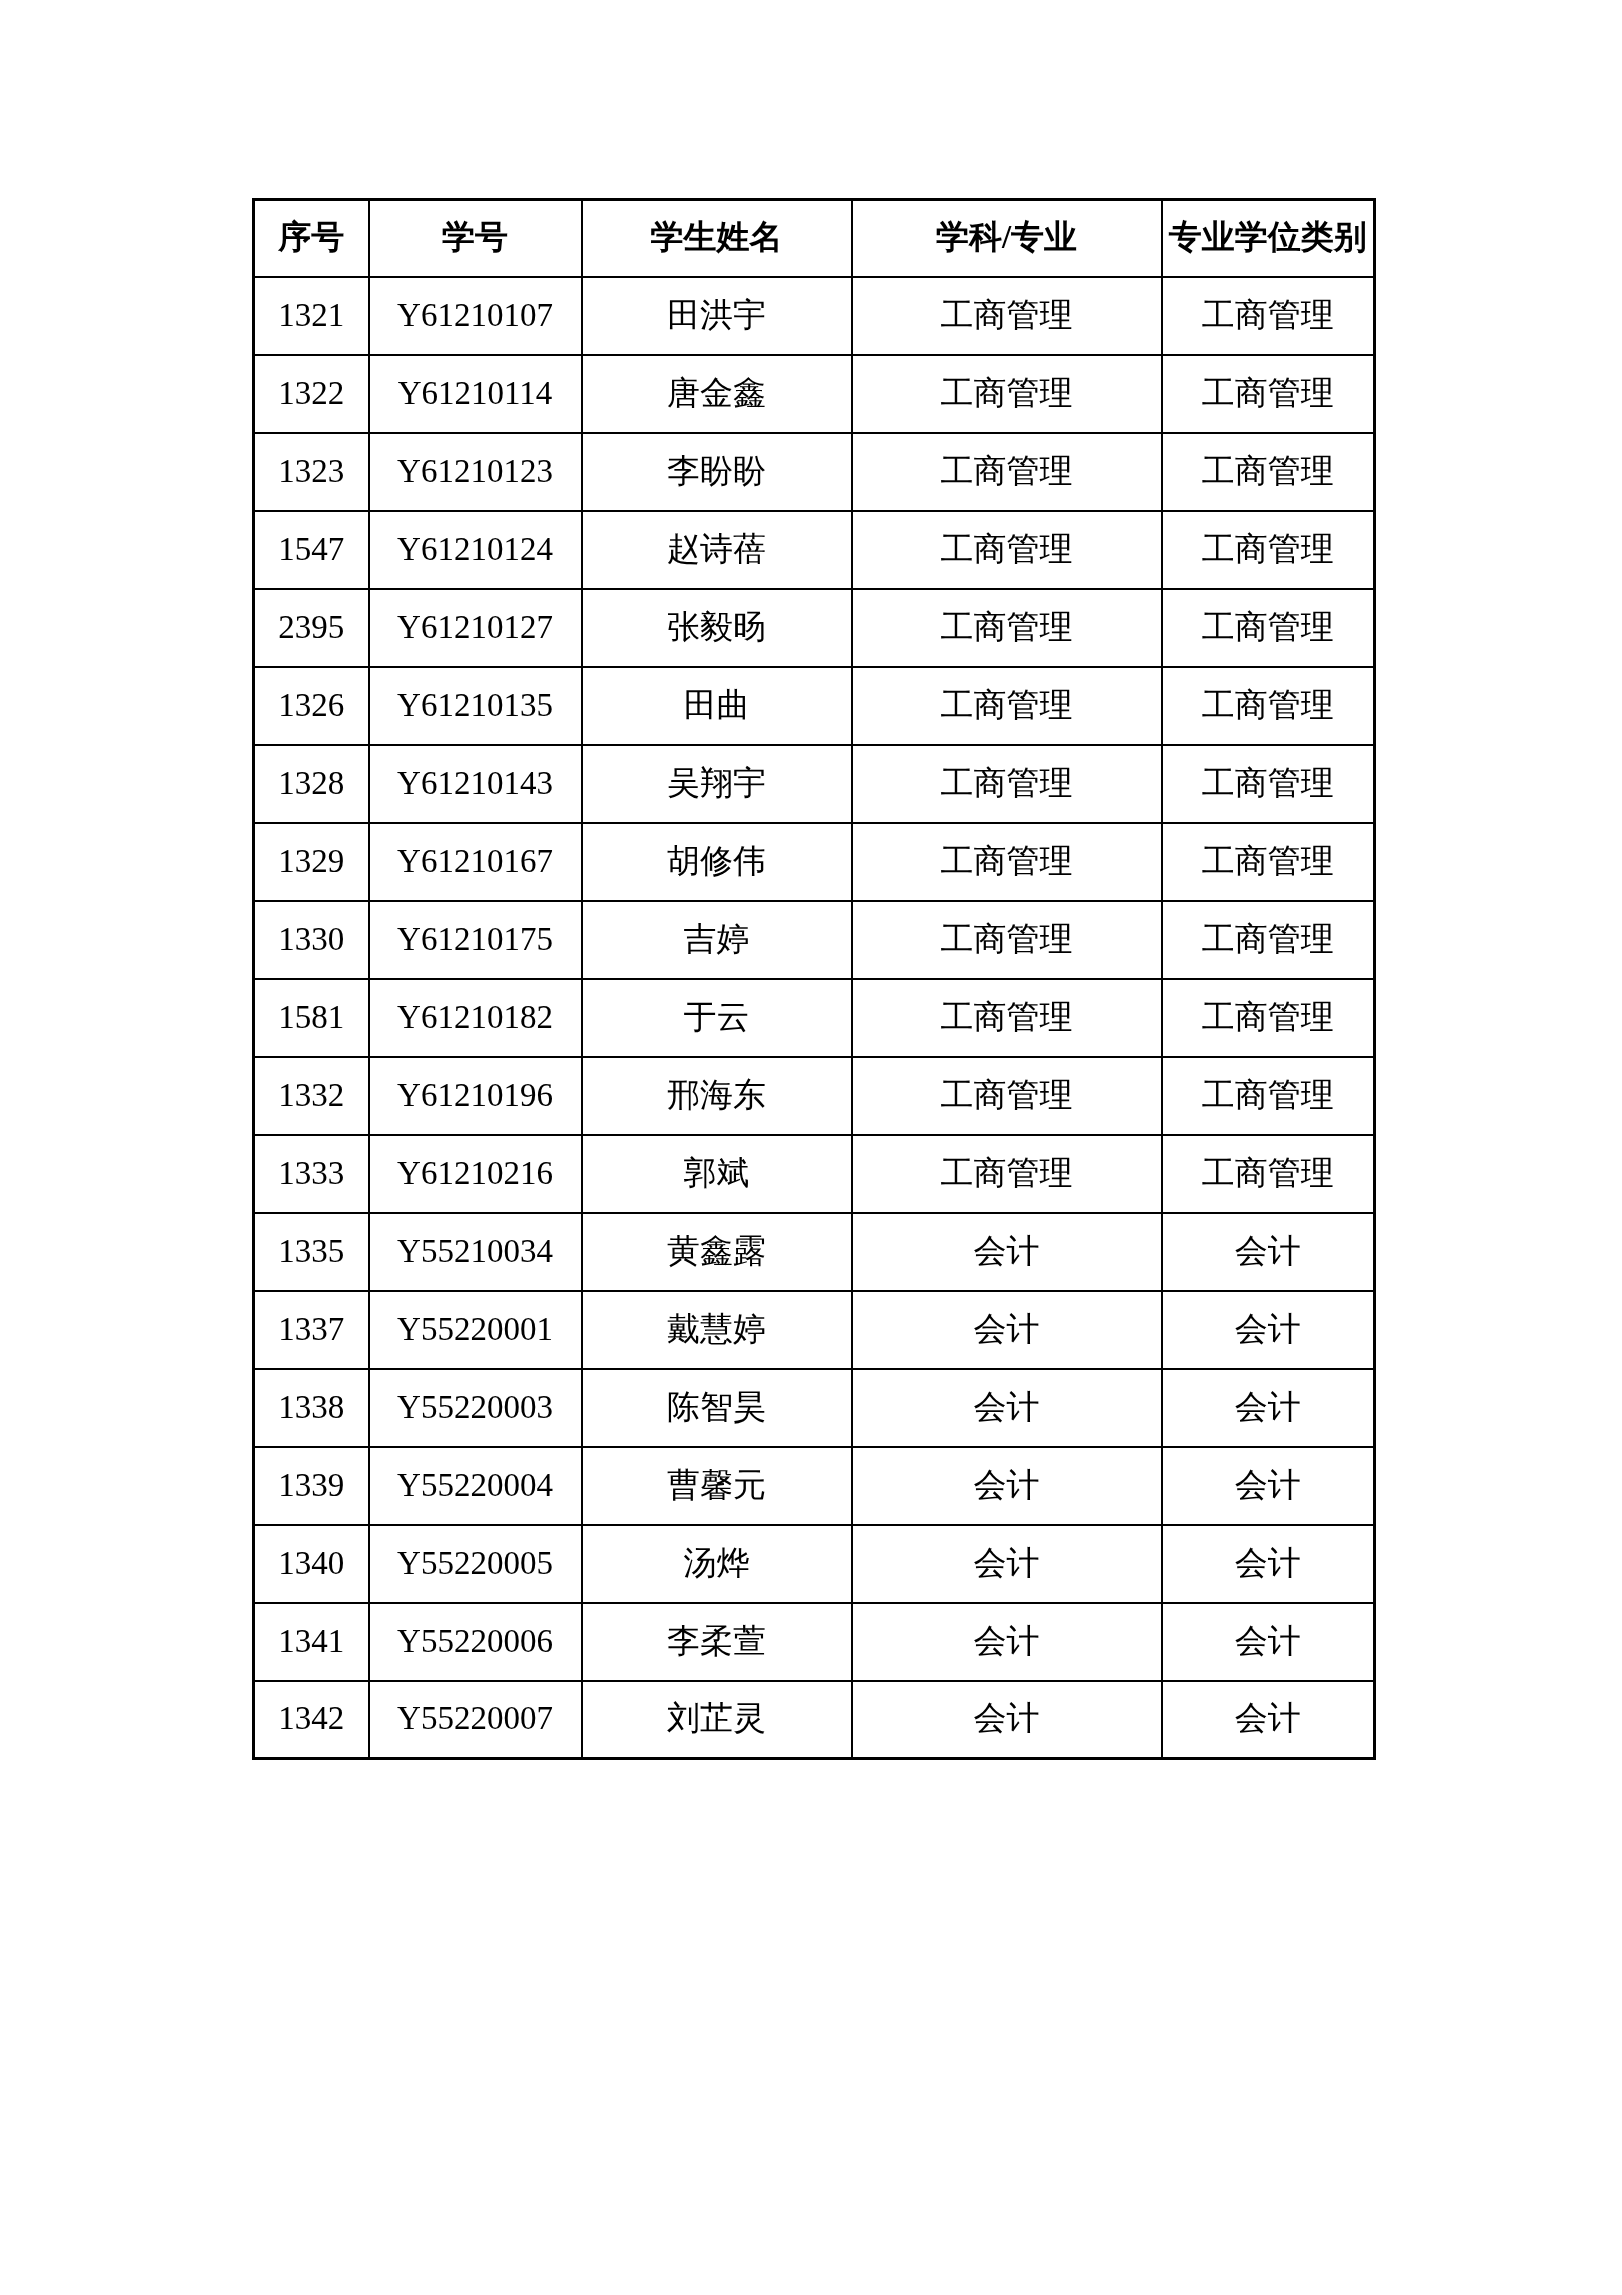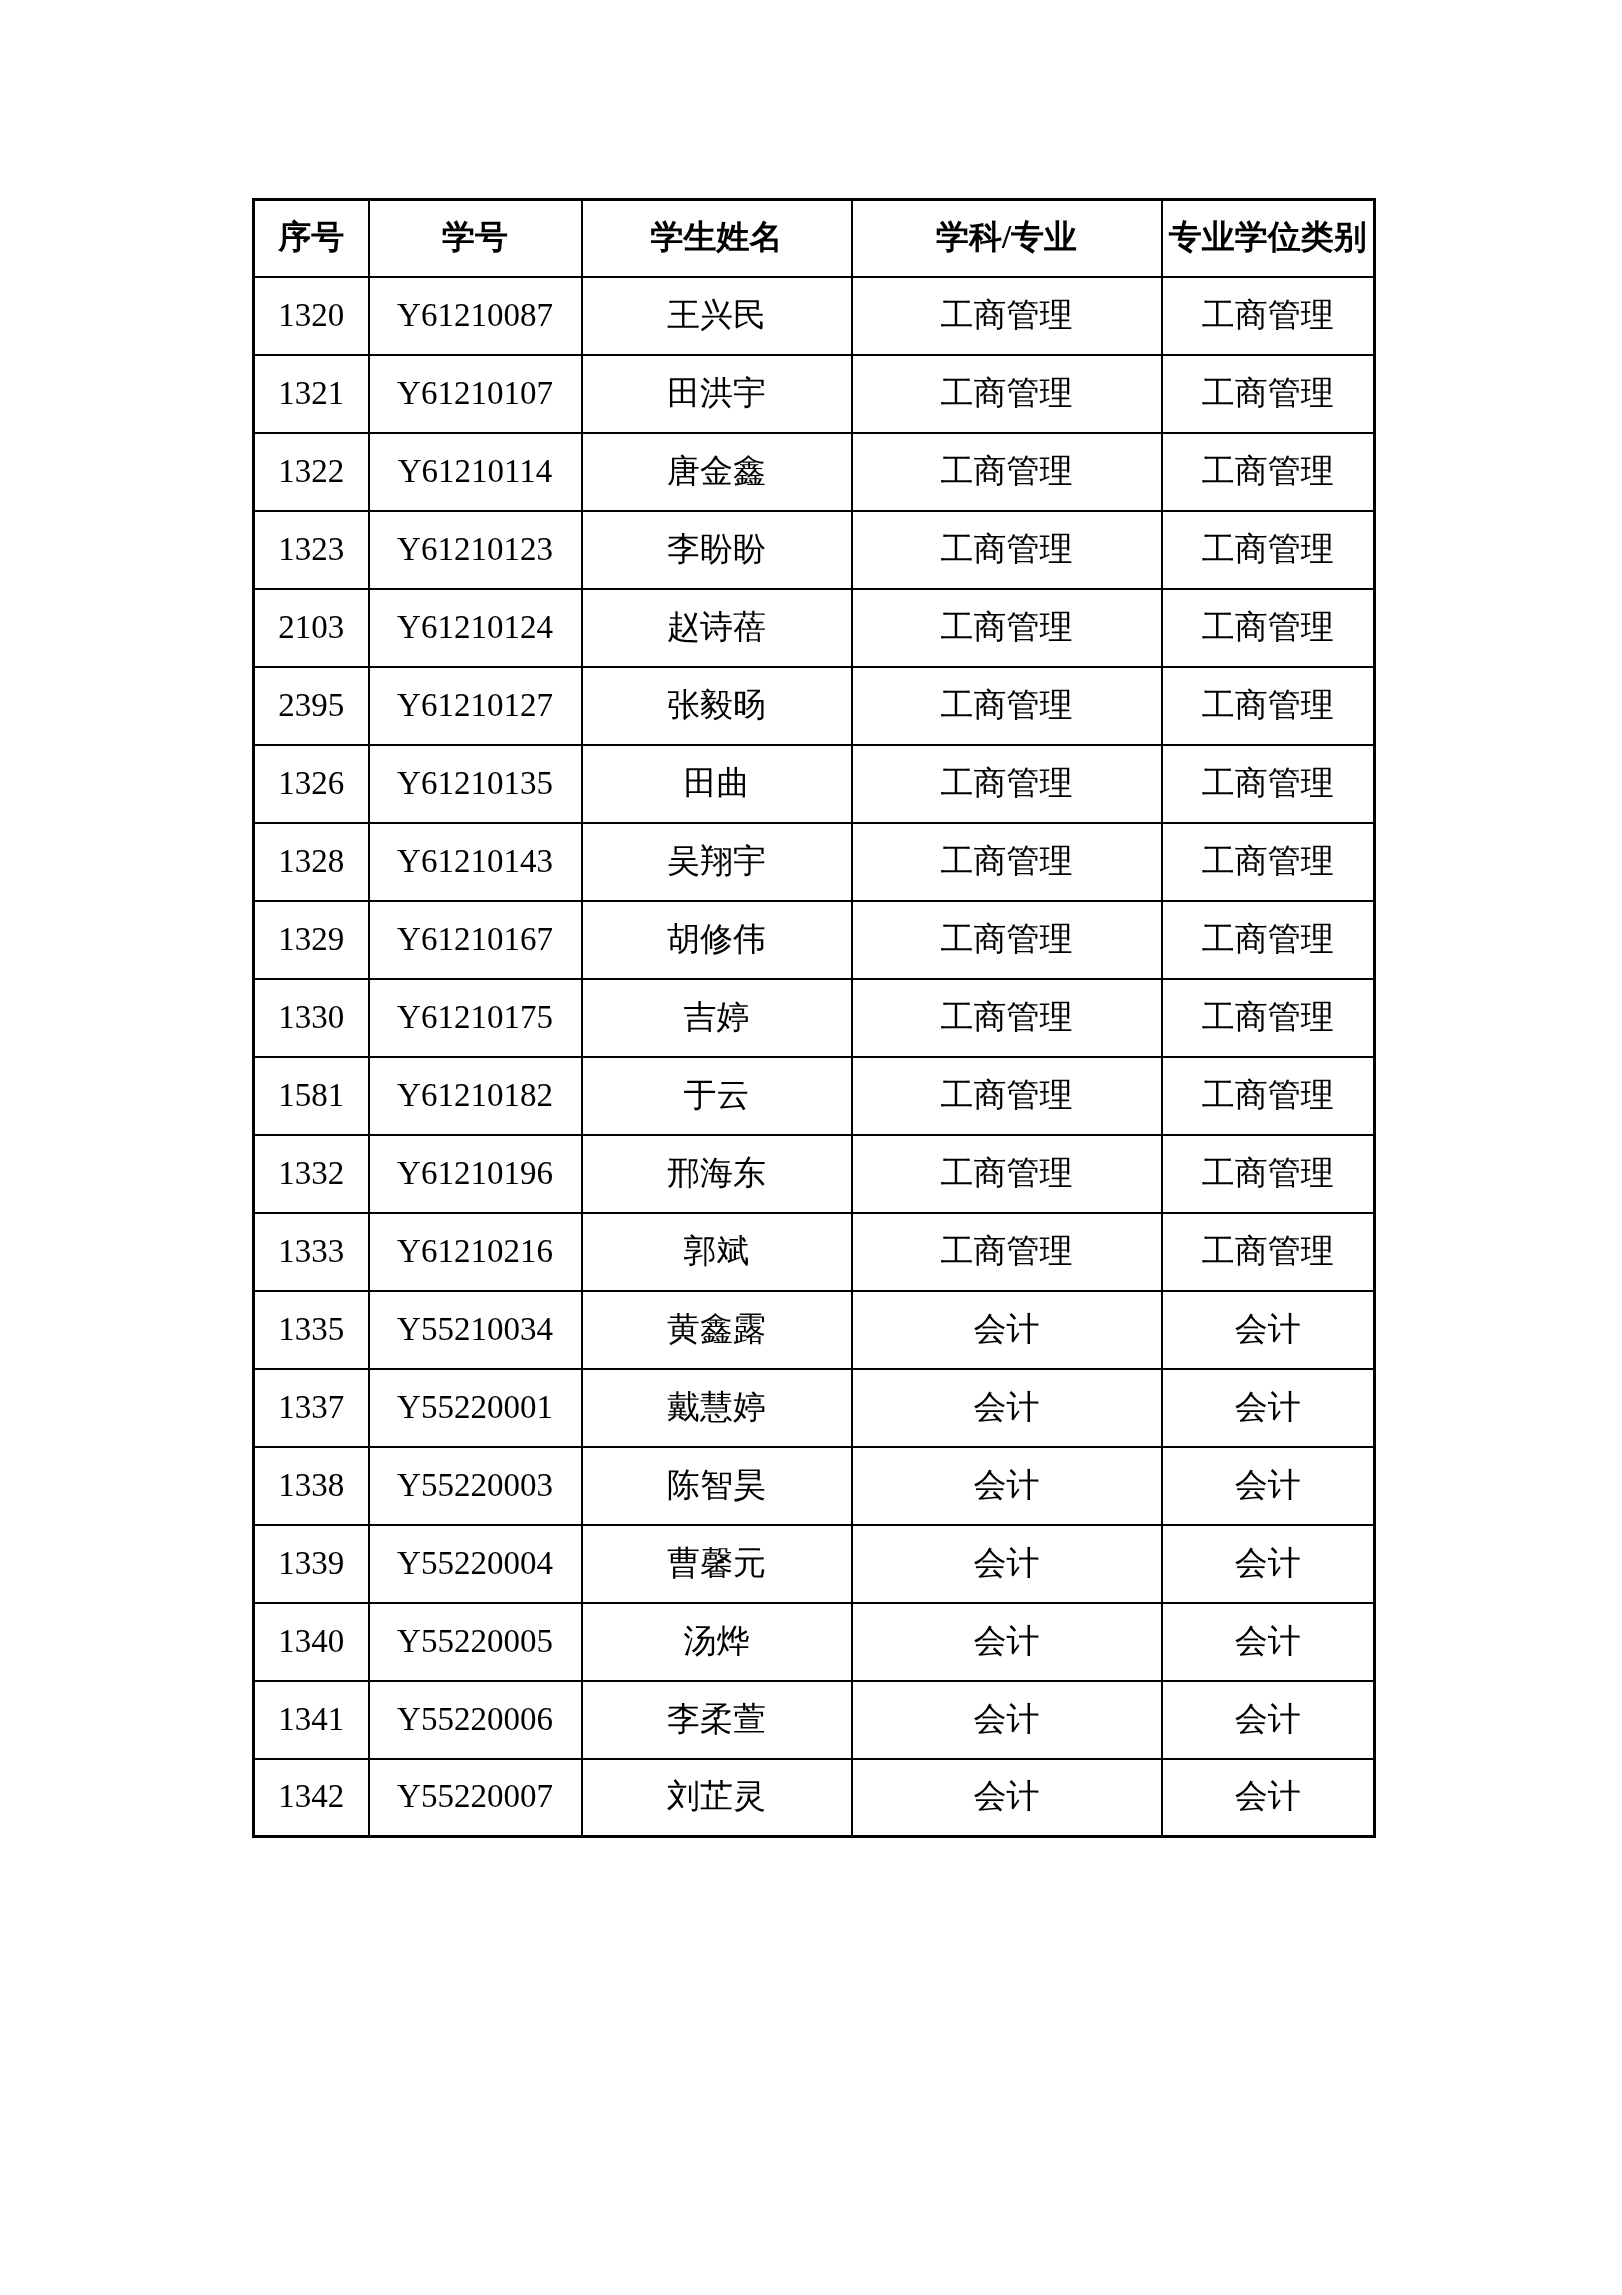--- a/index.html
+++ b/index.html
@@ -72,27 +72,20 @@
       <tr>
         <th>序号</th>
         <th>学号</th>
         <th>学生姓名</th>
         <th>学科/专业</th>
         <th>专业学位类别</th>
       </tr>
     </thead>
     <tbody id="roster-body">
 
-    <tr>
-      <td>1320</td>
-      <td>Y61210087</td>
-      <td>王兴民</td>
-      <td>工商管理</td>
-      <td>工商管理</td>
-    </tr>
 
     <tr>
       <td>1321</td>
       <td>Y61210107</td>
       <td>田洪宇</td>
       <td>工商管理</td>
       <td>工商管理</td>
     </tr>
 
     <tr>
@@ -105,21 +98,21 @@
 
     <tr>
       <td>1323</td>
       <td>Y61210123</td>
       <td>李盼盼</td>
       <td>工商管理</td>
       <td>工商管理</td>
     </tr>
 
     <tr>
-      <td>2103</td>
+      <td>1547</td>
       <td>Y61210124</td>
       <td>赵诗蓓</td>
       <td>工商管理</td>
       <td>工商管理</td>
     </tr>
 
     <tr>
       <td>2395</td>
       <td>Y61210127</td>
       <td>张毅旸</td>

